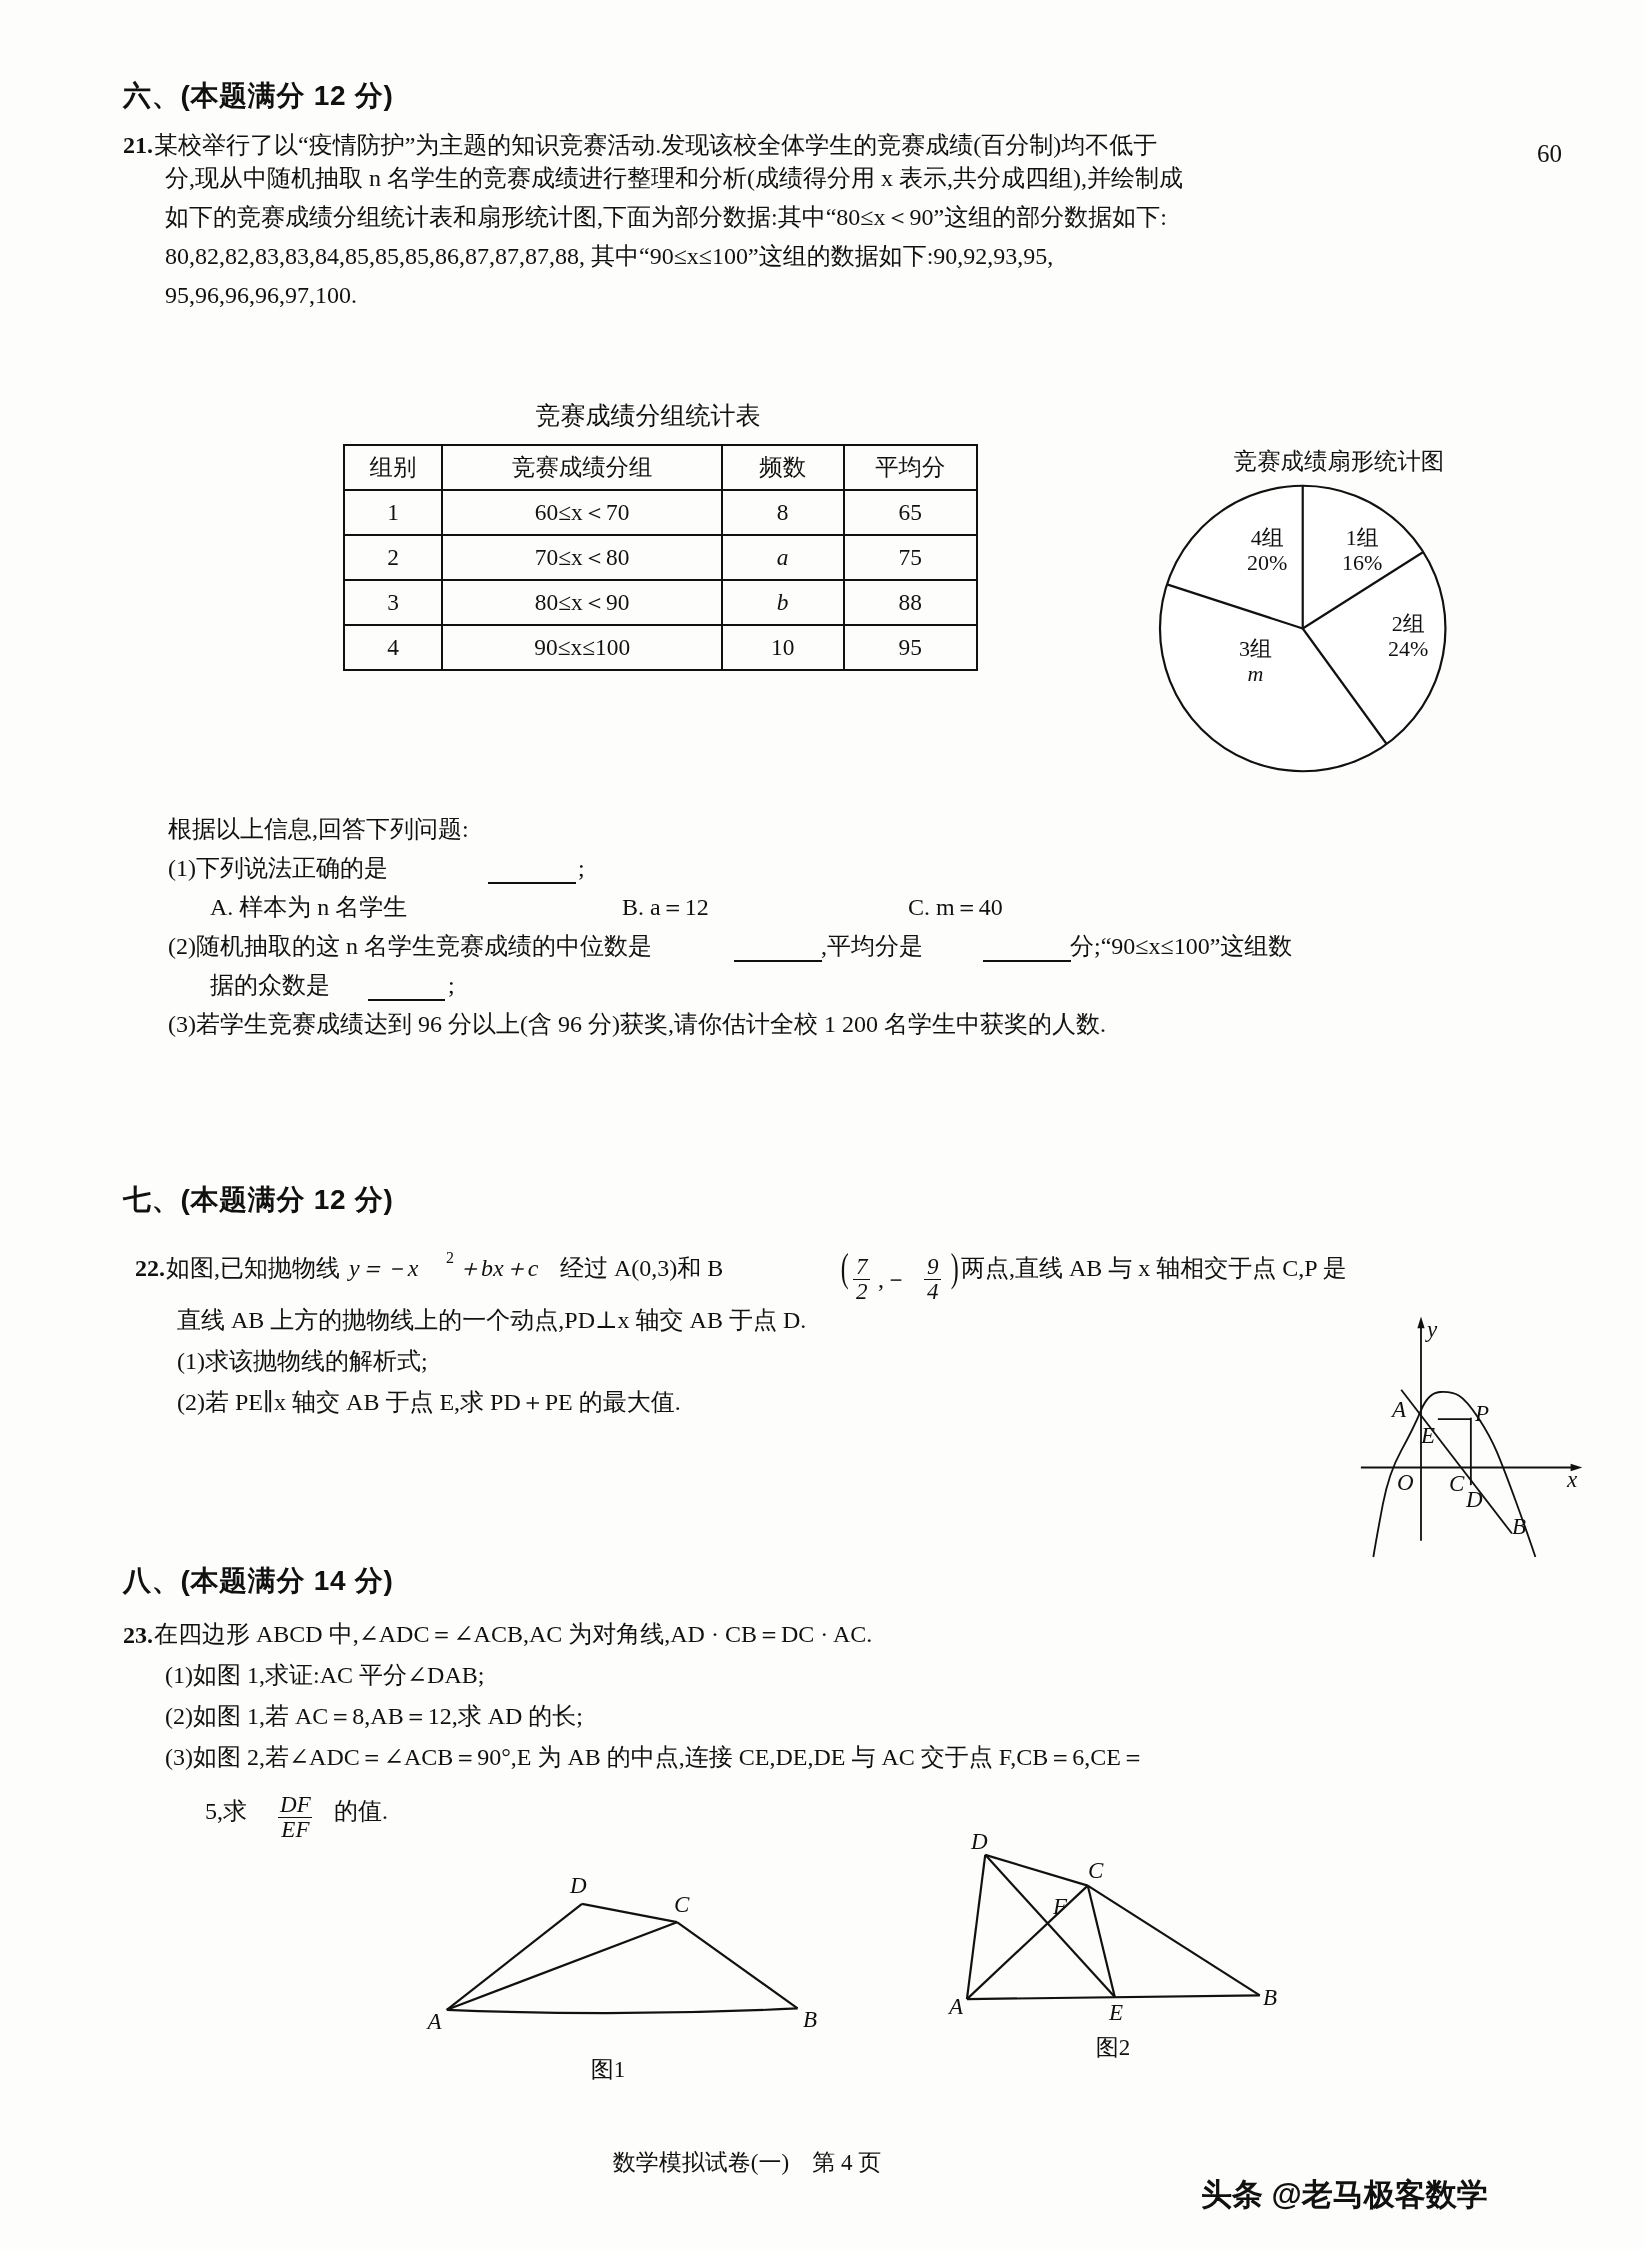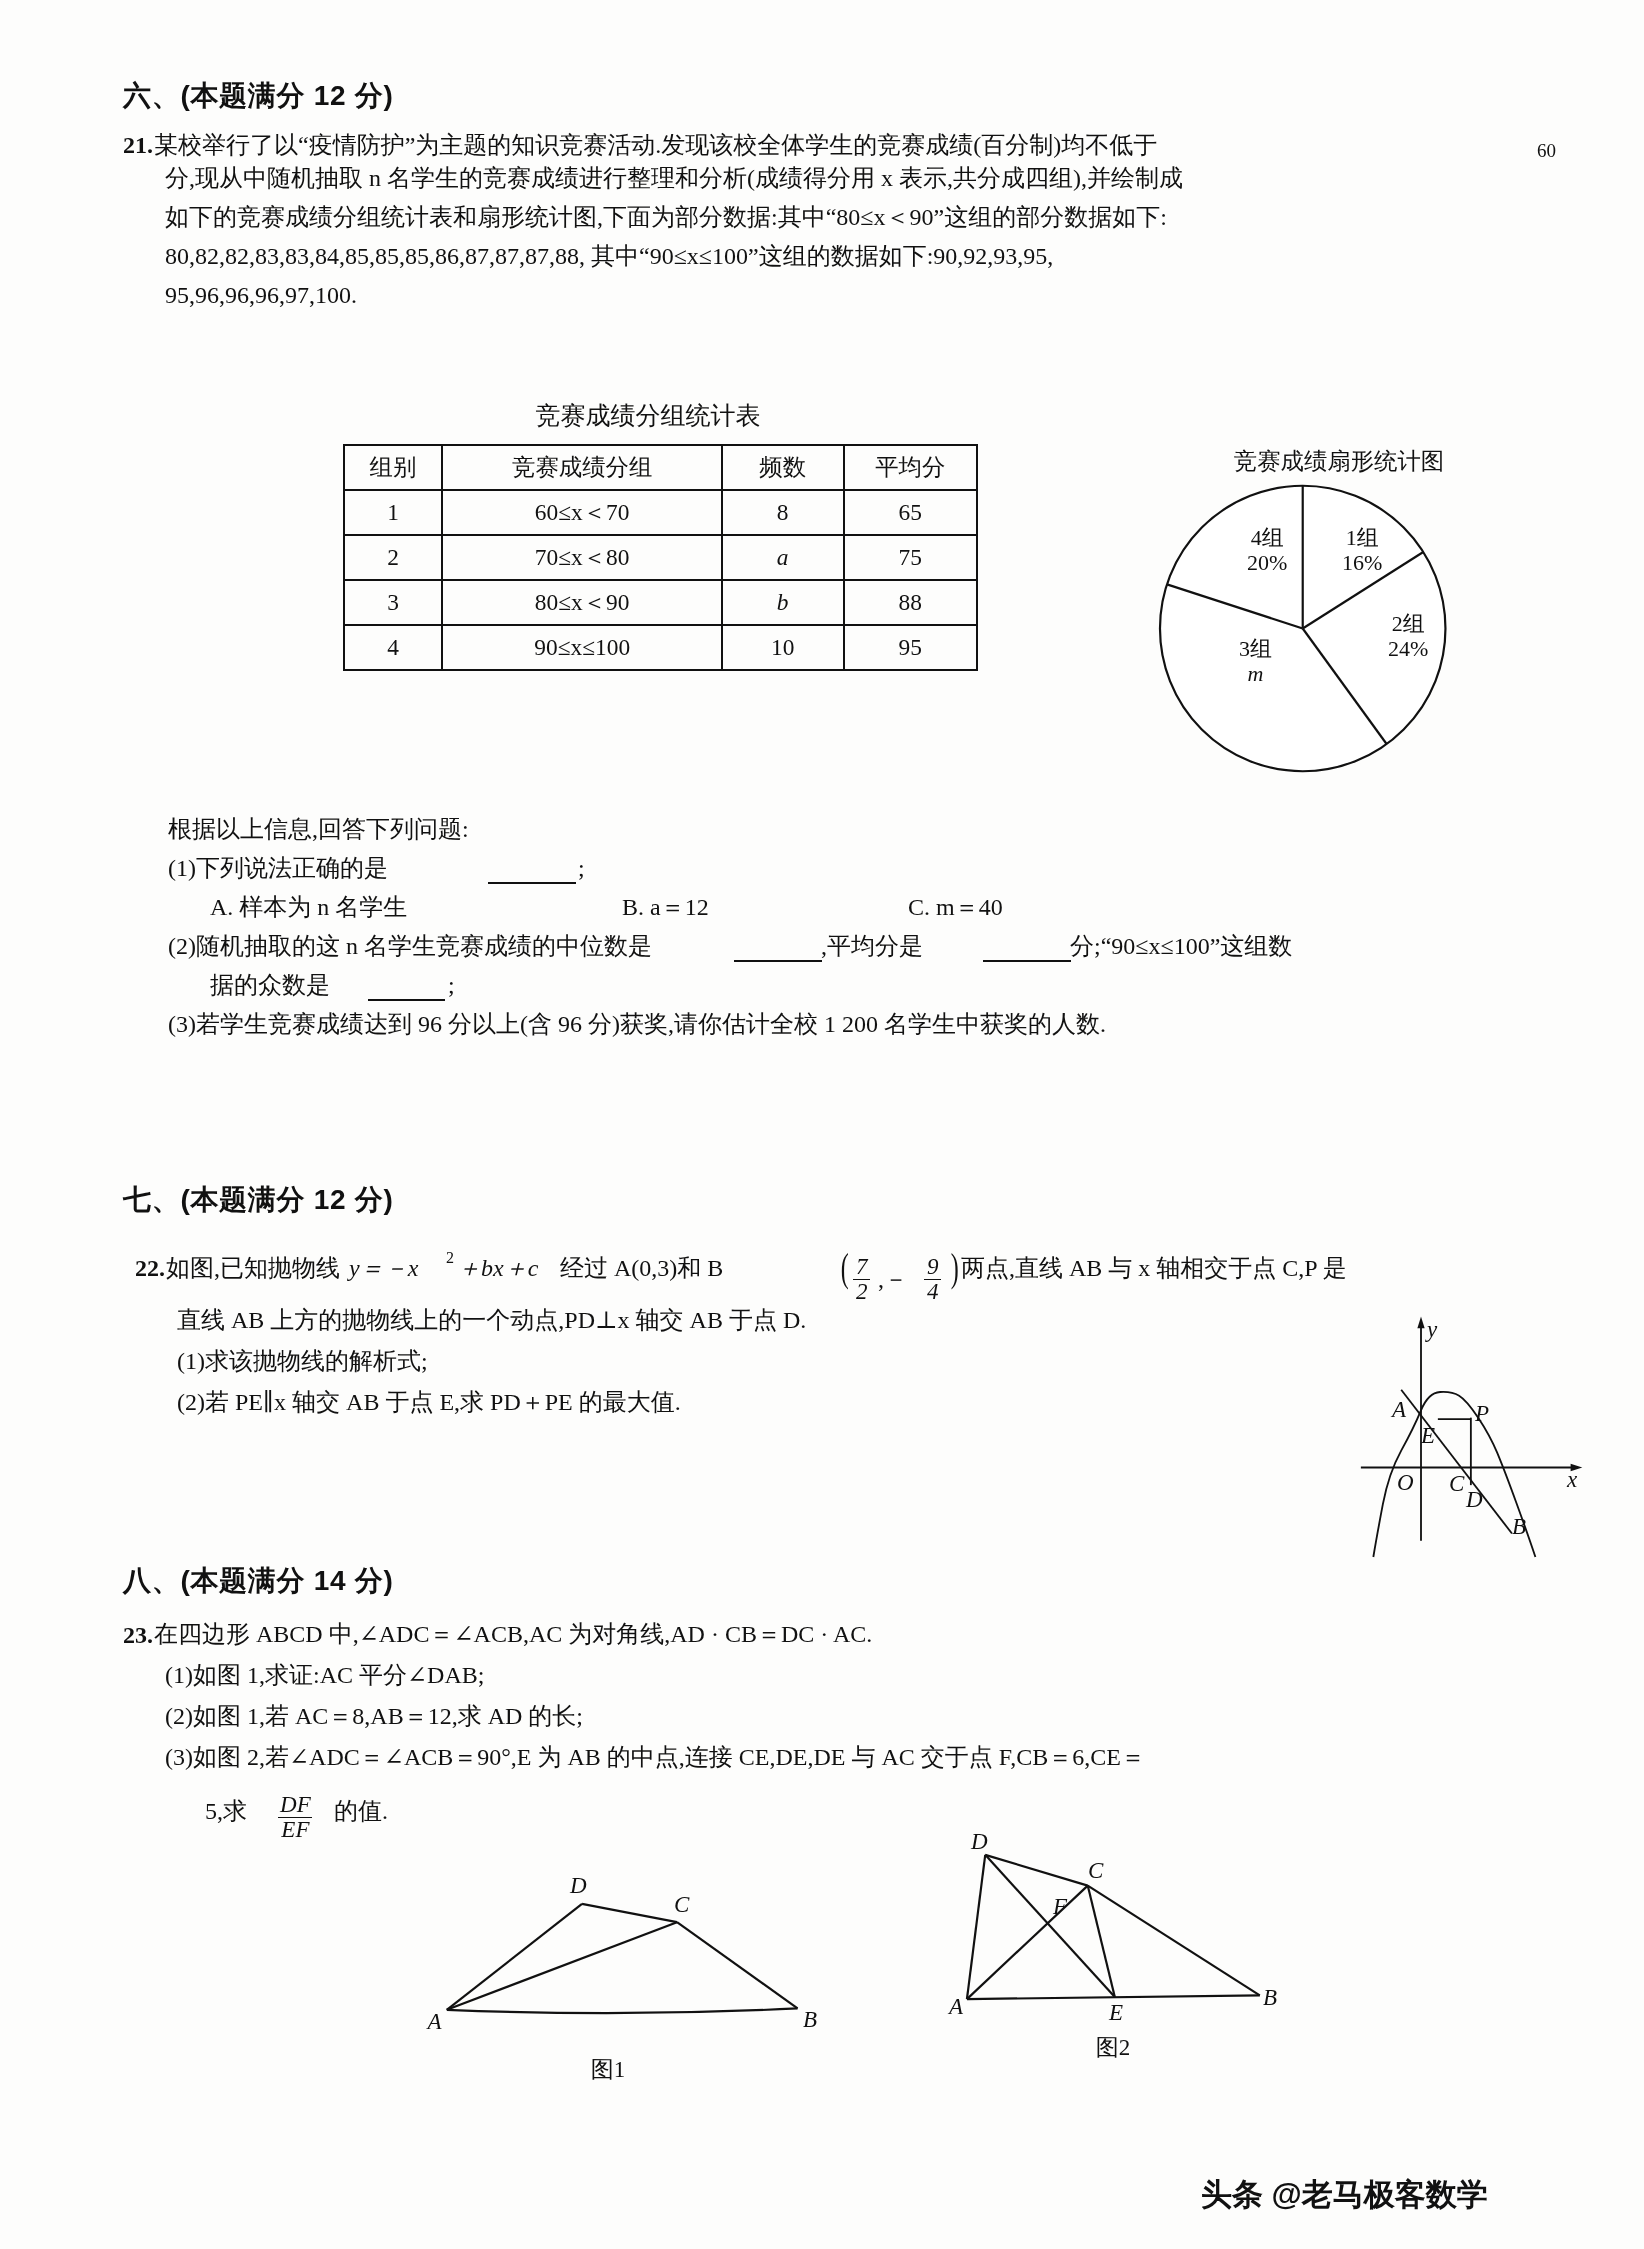--- a/index.html
+++ b/index.html
@@ -66,21 +66,21 @@
 
 <div class="page">
 
   <div style="position:absolute;left:123px;top:77px;" class="sec-head">六、(本题满分 12 分)</div>
 
   <div style="position:absolute;left:123px;top:132px;width:1450px;">
 
     <div style="position:relative;height:34px;">
       <span class="qnum" style="position:absolute;left:0;top:0;">21.</span>
       <span class="qline" style="position:absolute;left:31px;top:0.7px;">某校举行了以“疫情防护”为主题的知识竞赛活动.发现该校全体学生的竞赛成绩(百分制)均不低于</span>
-      <span class="qline" style="position:absolute;left:1414px;top:8.8px;font-size:19px;">60</span>
+      <span class="qline" style="position:absolute;left:1414px;top:8.8px;font-size:25px;">60</span>
     </div>
 
     <div style="position:relative;height:39px;">
       <span class="qline" style="position:absolute;left:42px;top:0;">分,现从中随机抽取 n 名学生的竞赛成绩进行整理和分析(成绩得分用 x 表示,共分成四组),并绘制成</span>
     </div>
 
     <div style="position:relative;height:39px;">
       <span class="qline" style="position:absolute;left:42px;top:0;">如下的竞赛成绩分组统计表和扇形统计图,下面为部分数据:其中“80≤x＜90”这组的部分数据如下:</span>
     </div>
 
@@ -337,17 +337,18 @@
     </svg>
     <span class="ptlbl" style="left:-2.9px;top:145px;">A</span>
     <span class="ptlbl" style="left:311px;top:136px;">B</span>
     <span class="ptlbl" style="left:136px;top:8.8px;">C</span>
     <span class="ptlbl" style="left:19px;top:-20.5px;">D</span>
     <span class="ptlbl" style="left:157px;top:151px;">E</span>
     <span class="ptlbl" style="left:101px;top:45px;">F</span>
     <div class="figcap" style="position:absolute;left:95px;top:183px;width:132px;">图2</div>
   </div>
 
+  <div class="footer" style="position:absolute;left:0;top:2147px;width:1494px;">数学模拟试卷(一)　第 4 页</div>
 
   <div class="wm" style="position:absolute;left:1201px;top:2174px;">头条 @老马极客数学</div>
 
 </div>
 
 
 </body></html>

